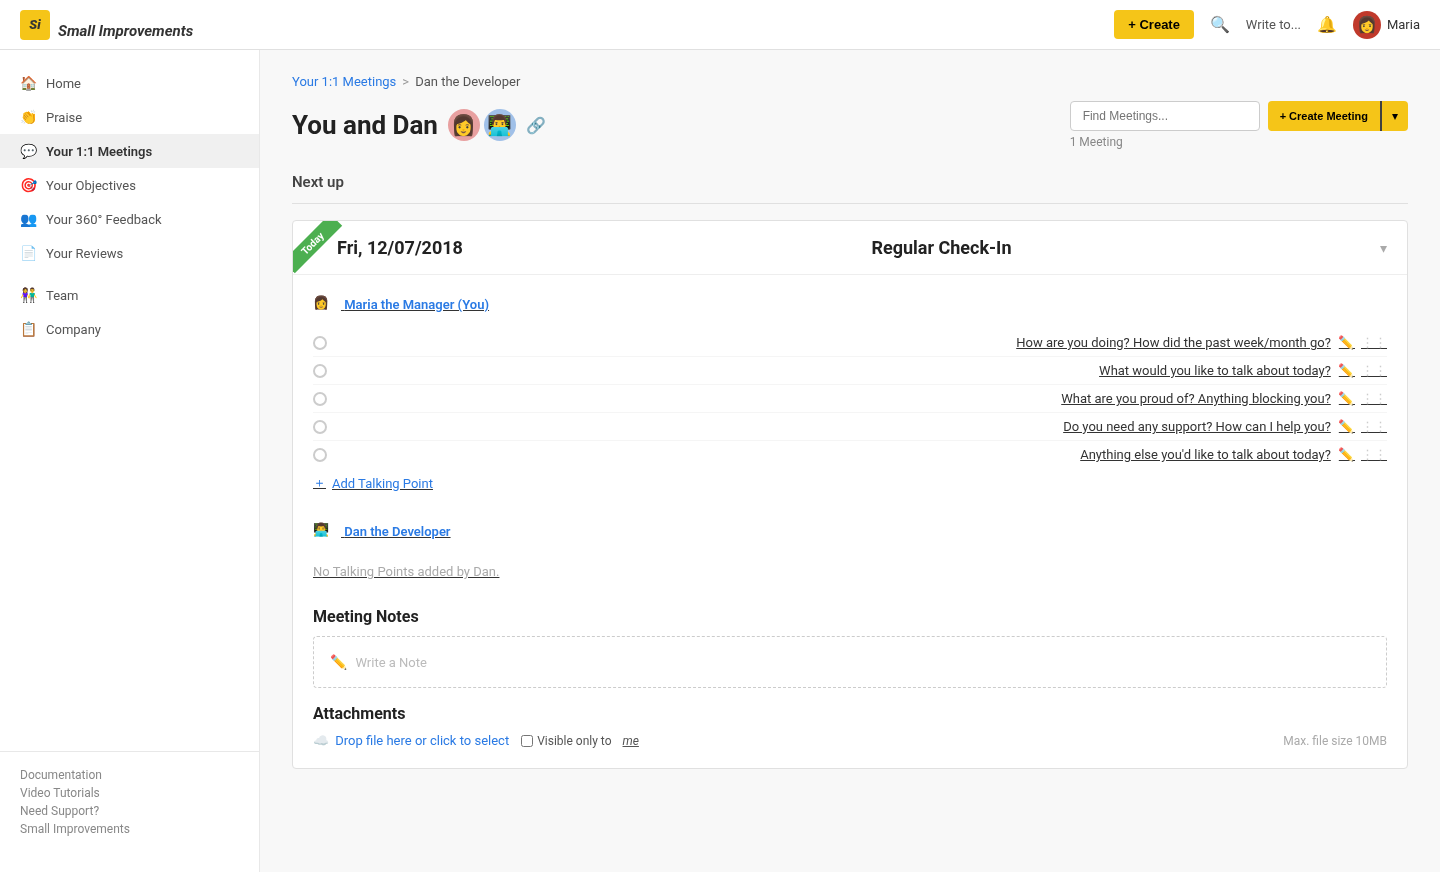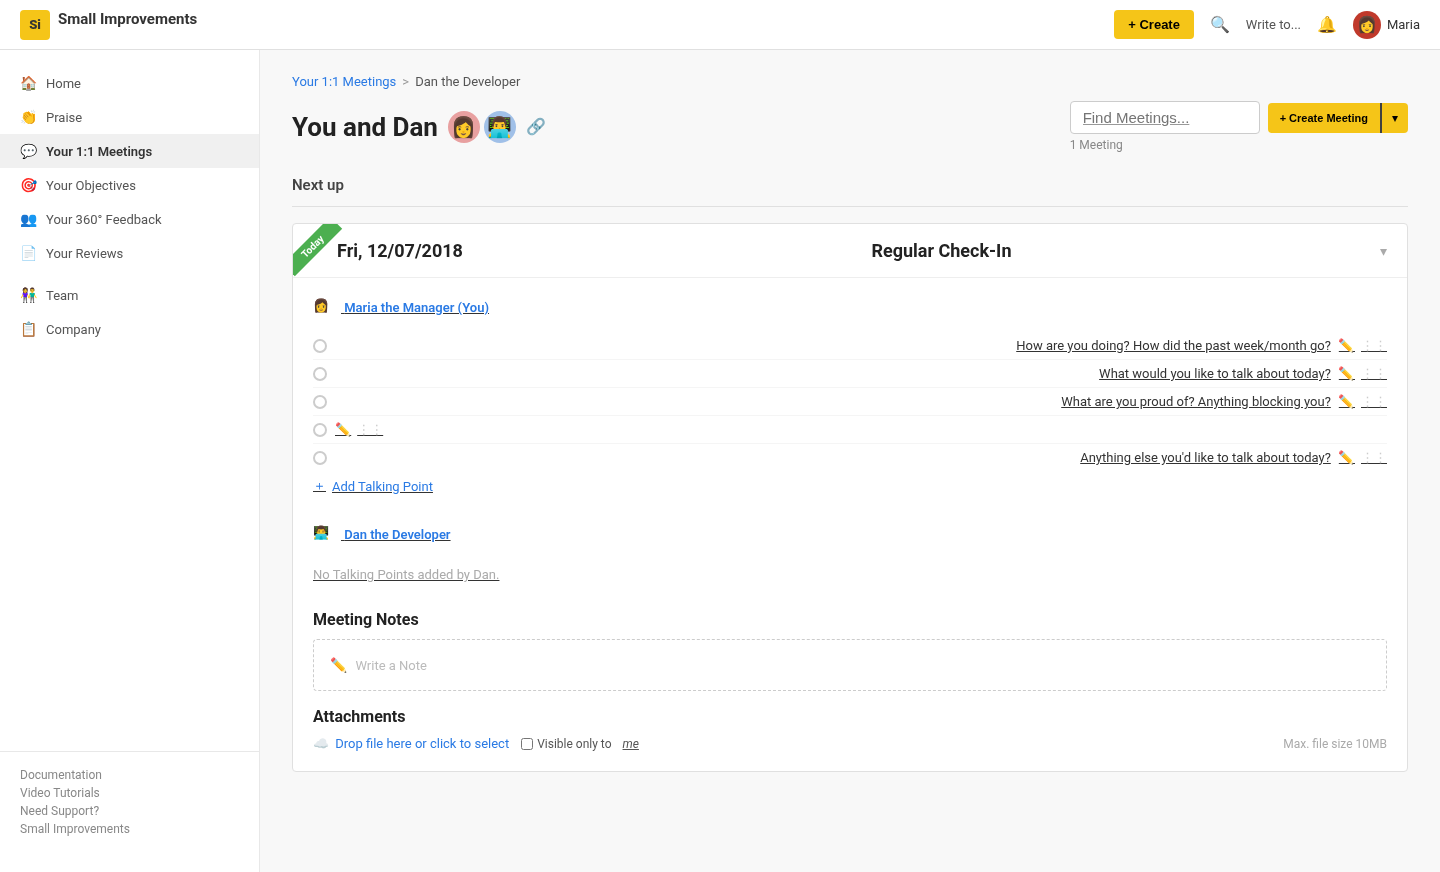--- a/index.html
+++ b/index.html
@@ -11,26 +11,27 @@
       background: #fff;
       border-bottom: 1px solid #e0e0e0;
       display: flex;
       align-items: center;
       padding: 0 20px;
       flex-shrink: 0;
       z-index: 10;
     }
     .topnav-logo {
       display: flex;
-      align-items: flex-start;
+      align-items: flex-end;
       gap: 8px;
       font-weight: 700;
       font-size: 15px;
       color: #333;
       margin-right: auto;
+      font-style: italic;
     }
     .logo-box {
       width: 30px; height: 30px;
       background: #f5c518;
       border-radius: 4px;
       display: flex; align-items: center; justify-content: center;
       font-weight: 900; font-size: 13px; color: #333;
     }
     .topnav-actions {
       display: flex; align-items: center; gap: 16px; padding-left: 8px;
@@ -118,25 +119,24 @@
       font-size: 18px; overflow: hidden;
     }
     .title-link { color: #aaa; font-size: 16px; cursor: pointer; }
 
     .header-right { display: flex; align-items: flex-start; flex-direction: column; gap: 4px; }
     .find-meetings-row { display: flex; align-items: center; gap: 8px; }
     .find-input {
       border: 1px solid #ccc;
       border-radius: 4px;
       padding: 7px 12px;
-      font-size: 15px;
+      font-size: 12px;
       width: 190px;
       color: #999;
       background: #fff;
-      text-decoration: underline;
     }
     .btn-create-meeting-main {
       background: #f5c518;
       border: none;
       border-right: 2px solid #404040;
       padding: 0 12px;
       font-size: 11px;
       font-weight: 600;
       cursor: pointer;
       border-radius: 4px 0 0 4px;
@@ -403,20 +403,21 @@
               <div class="tp-item">
                 <div class="tp-checkbox"></div>
                 <span class="tp-text">What are you proud of? Anything blocking you?</span>
                 <div class="tp-actions">
                   <span class="tp-action-btn">✏️</span>
                   <span class="tp-action-btn">⋮⋮</span>
                 </div>
               </div>
               <div class="tp-item">
                 <div class="tp-checkbox"></div>
+                <span class="tp-text">Do you need any support? How can I help you?</span>
                 <div class="tp-actions">
                   <span class="tp-action-btn">✏️</span>
                   <span class="tp-action-btn">⋮⋮</span>
                 </div>
               </div>
               <div class="tp-item">
                 <div class="tp-checkbox"></div>
                 <span class="tp-text">Anything else you'd like to talk about today?</span>
                 <div class="tp-actions">
                   <span class="tp-action-btn">✏️</span>

